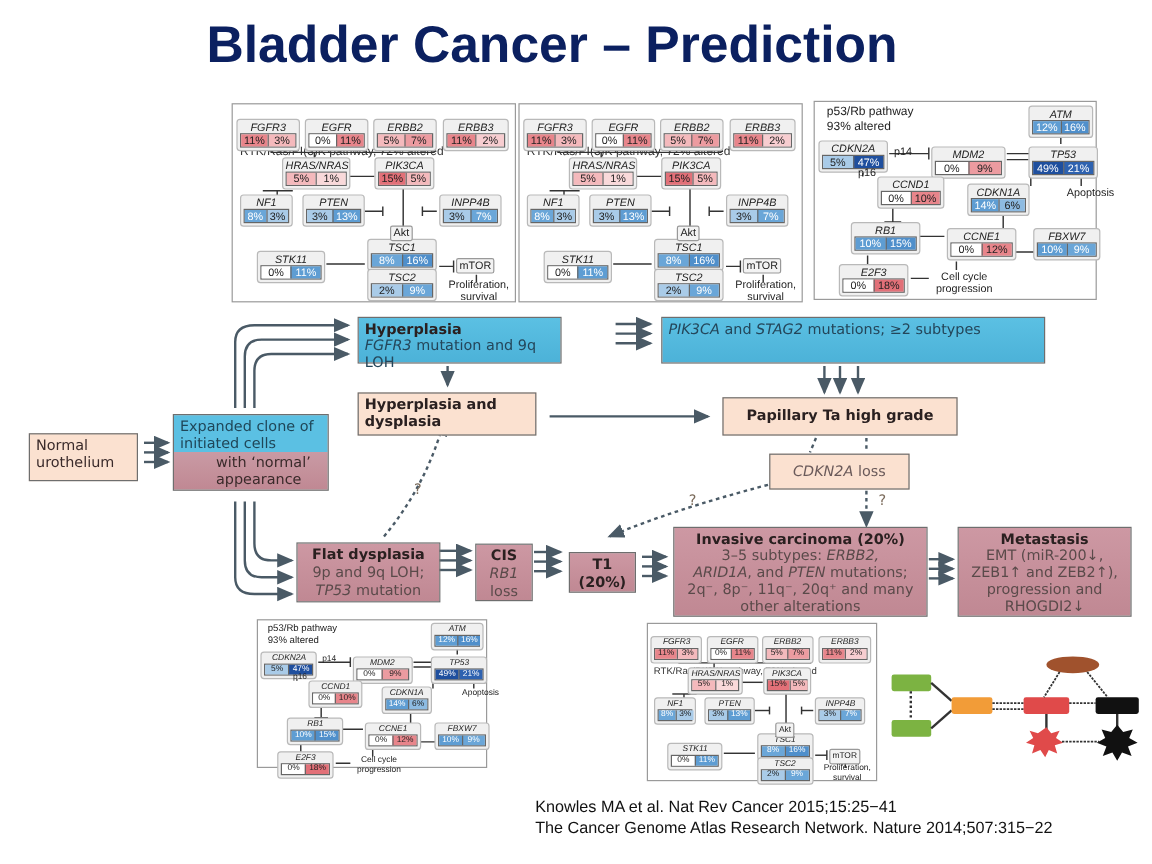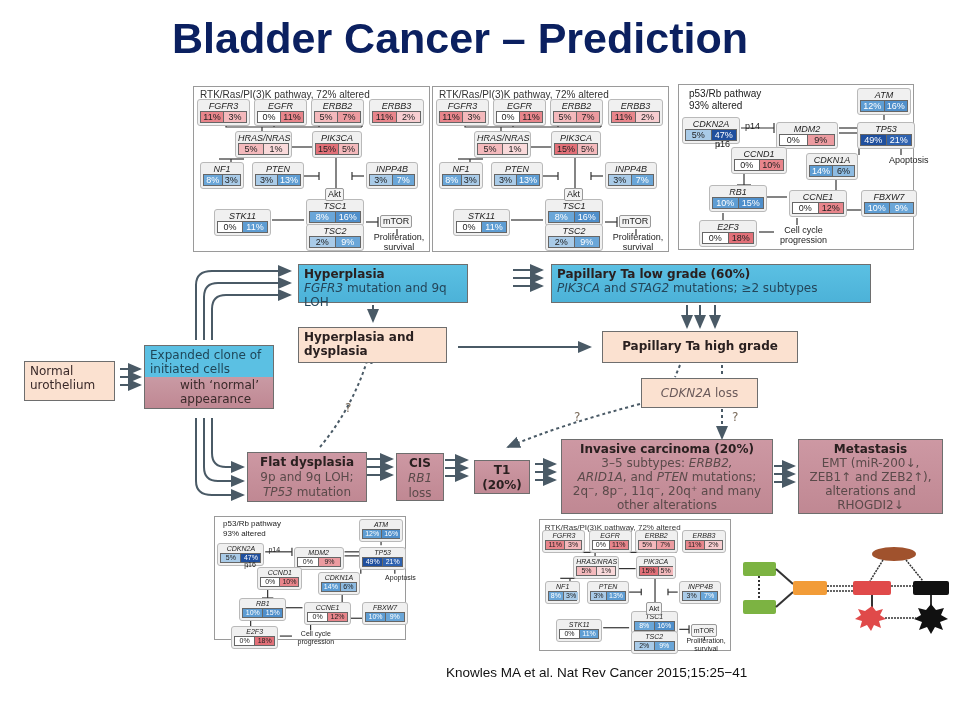--- a/index.html
+++ b/index.html
@@ -5,21 +5,21 @@
   * { box-sizing: border-box; margin: 0; padding: 0; }
   body { width: 960px; height: 720px; background: #ffffff; position: relative; overflow: hidden;
          font-family: "Liberation Sans", sans-serif; }
   .abs { position: absolute; }
   #title { left: 0; width: 960px; top: 14px; text-align: center; font-size: 43px; font-weight: bold;
            color: #0b2060; letter-spacing: 0px; padding-left: 0px; }
   #title span { position: relative; left: -20px; }
 
   
   .panel { position: absolute; background: #fff; border: 1px solid #9a9a9a; font-family: "Liberation Sans", sans-serif; color: #222; }
-  .panel .ptitle { position: absolute; font-size: 10px; color: #333; white-space: nowrap; line-height: 11px; }
+  .panel .ptitle { position: absolute; font-size: 10px; color: #333; white-space: nowrap; line-height: 11px; margin-top: 32px; }
   .gene { position: absolute; border: 1px solid #b9b9b9; border-radius: 3px; background: #f0f0f0; padding: 1px 2px 2px 2px; }
   .gene .gname { font-size: 9px; font-style: italic; text-align: center; color: #222; line-height: 10px; white-space: nowrap; }
   .gene .vals { display: flex; border: 1px solid #666; }
   .gene .v { font-size: 9px; line-height: 10px; padding: 0 2px; color: #222; text-align: center; flex: 1; white-space: nowrap; }
   .gene .v + .v { border-left: 1px solid #666; }
   .small { font-size: 9px; color: #222; position: absolute; white-space: nowrap; line-height: 10px; }
   .box-plain { position: absolute; border: 1px solid #999; background: #f3f3f3; font-size: 9px; padding: 0 2px; border-radius: 2px; line-height: 11px; }
 
   
   .node { position: absolute; border: 1px solid #6e6e6e; color: #3a2a2a; font-family: "DejaVu Sans", sans-serif; font-size: 12px; line-height: 14px; padding: 2px 5px; }
@@ -646,21 +646,20 @@
   <div style="padding:2px 5px;color:#1f4658;">Expanded clone of initiated cells</div>
   <div style="padding:0 5px;color:#3a2a2a;margin-left:30px;">with ‘normal’ appearance</div>
 </div>
 
 <div class="node blue" style="left:298px;top:264px;width:170px;height:39px;">
   <div><b>Hyperplasia</b></div>
   <div class="sub"><i>FGFR3</i><span> mutation and 9q LOH</span></div>
 </div>
 
 <div class="node blue" style="left:551px;top:264px;width:320px;height:39px;">
-  <div><b>Papillary Ta low grade (60%)</b></div>
   <div class="sub"><i>PIK3CA</i><span> and </span><i>STAG2</i><span> mutations; ≥2 subtypes</span></div>
 </div>
 
 <div class="node peach" style="left:298px;top:327px;width:149px;height:36px;">
   <b>Hyperplasia and dysplasia</b>
 </div>
 
 <div class="node peach" style="left:602px;top:331px;width:196px;height:32px;padding-top:7px;text-align:center;">
   <b>Papillary Ta high grade</b>
 </div>
@@ -691,21 +690,21 @@
   <div class="sub"><span>3–5 subtypes: </span><i>ERBB2,</i></div>
   <div class="sub"><i>ARID1A</i><span>, and </span><i>PTEN</i><span> mutations;</span></div>
   <div class="sub">2q⁻, 8p⁻, 11q⁻, 20q⁺ and many</div>
   <div class="sub">other alterations</div>
 </div>
 
 <div class="node mauve" style="left:798px;top:439px;width:145px;height:75px;line-height:14px;">
   <div><b>Metastasis</b></div>
   <div class="sub">EMT (miR-200↓,</div>
   <div class="sub">ZEB1↑ and ZEB2↑),</div>
-  <div class="sub">alterations and</div>
+  <div class="sub">progression and</div>
   <div class="sub">RHOGDI2↓</div>
 </div>
 
 <svg id="thumb" class="abs" width="222" height="110" viewBox="0 0 222 110" style="filter:blur(0.6px);">
   <rect x="5" y="22" width="33" height="14" rx="2" fill="#7cb342"></rect>
   <rect x="5" y="60" width="33" height="14" rx="2" fill="#7cb342"></rect>
   <line x1="21" y1="36" x2="21" y2="60" stroke="#333" stroke-width="2" stroke-dasharray="2,2"></line>
   <line x1="38" y1="29" x2="55" y2="44" stroke="#333" stroke-width="2"></line>
   <line x1="38" y1="67" x2="55" y2="52" stroke="#333" stroke-width="2"></line>
   <rect x="55" y="41" width="34" height="14" rx="2" fill="#f29c38"></rect>
@@ -719,13 +718,14 @@
   <rect x="175" y="41" width="36" height="14" rx="2" fill="#111"></rect>
   <line x1="134" y1="55" x2="134" y2="68" stroke="#333" stroke-width="2"></line>
   <line x1="193" y1="55" x2="193" y2="68" stroke="#333" stroke-width="2"></line>
   <polygon points="134,66 138,71 145,69 142,75 148,79 141,81 143,88 136,85 133,91 129,85 122,88 124,81 117,79 123,75 120,69 127,71" fill="#e04a4a"></polygon>
   <polygon points="193,64 198,70 206,68 203,75 210,79 202,82 205,90 197,87 193,94 189,87 181,90 184,82 176,79 183,75 180,68 188,70" fill="#111"></polygon>
   <line x1="147" y1="78" x2="178" y2="78" stroke="#333" stroke-width="1.5" stroke-dasharray="2,1"></line>
 </svg>
 
 <div id="refs" class="abs">
   <div>Knowles MA et al. Nat Rev Cancer 2015;15:25−41</div>
+  <div>The Cancer Genome Atlas Research Network. Nature 2014;507:315−22</div>
 </div>
 
 </body></html>

